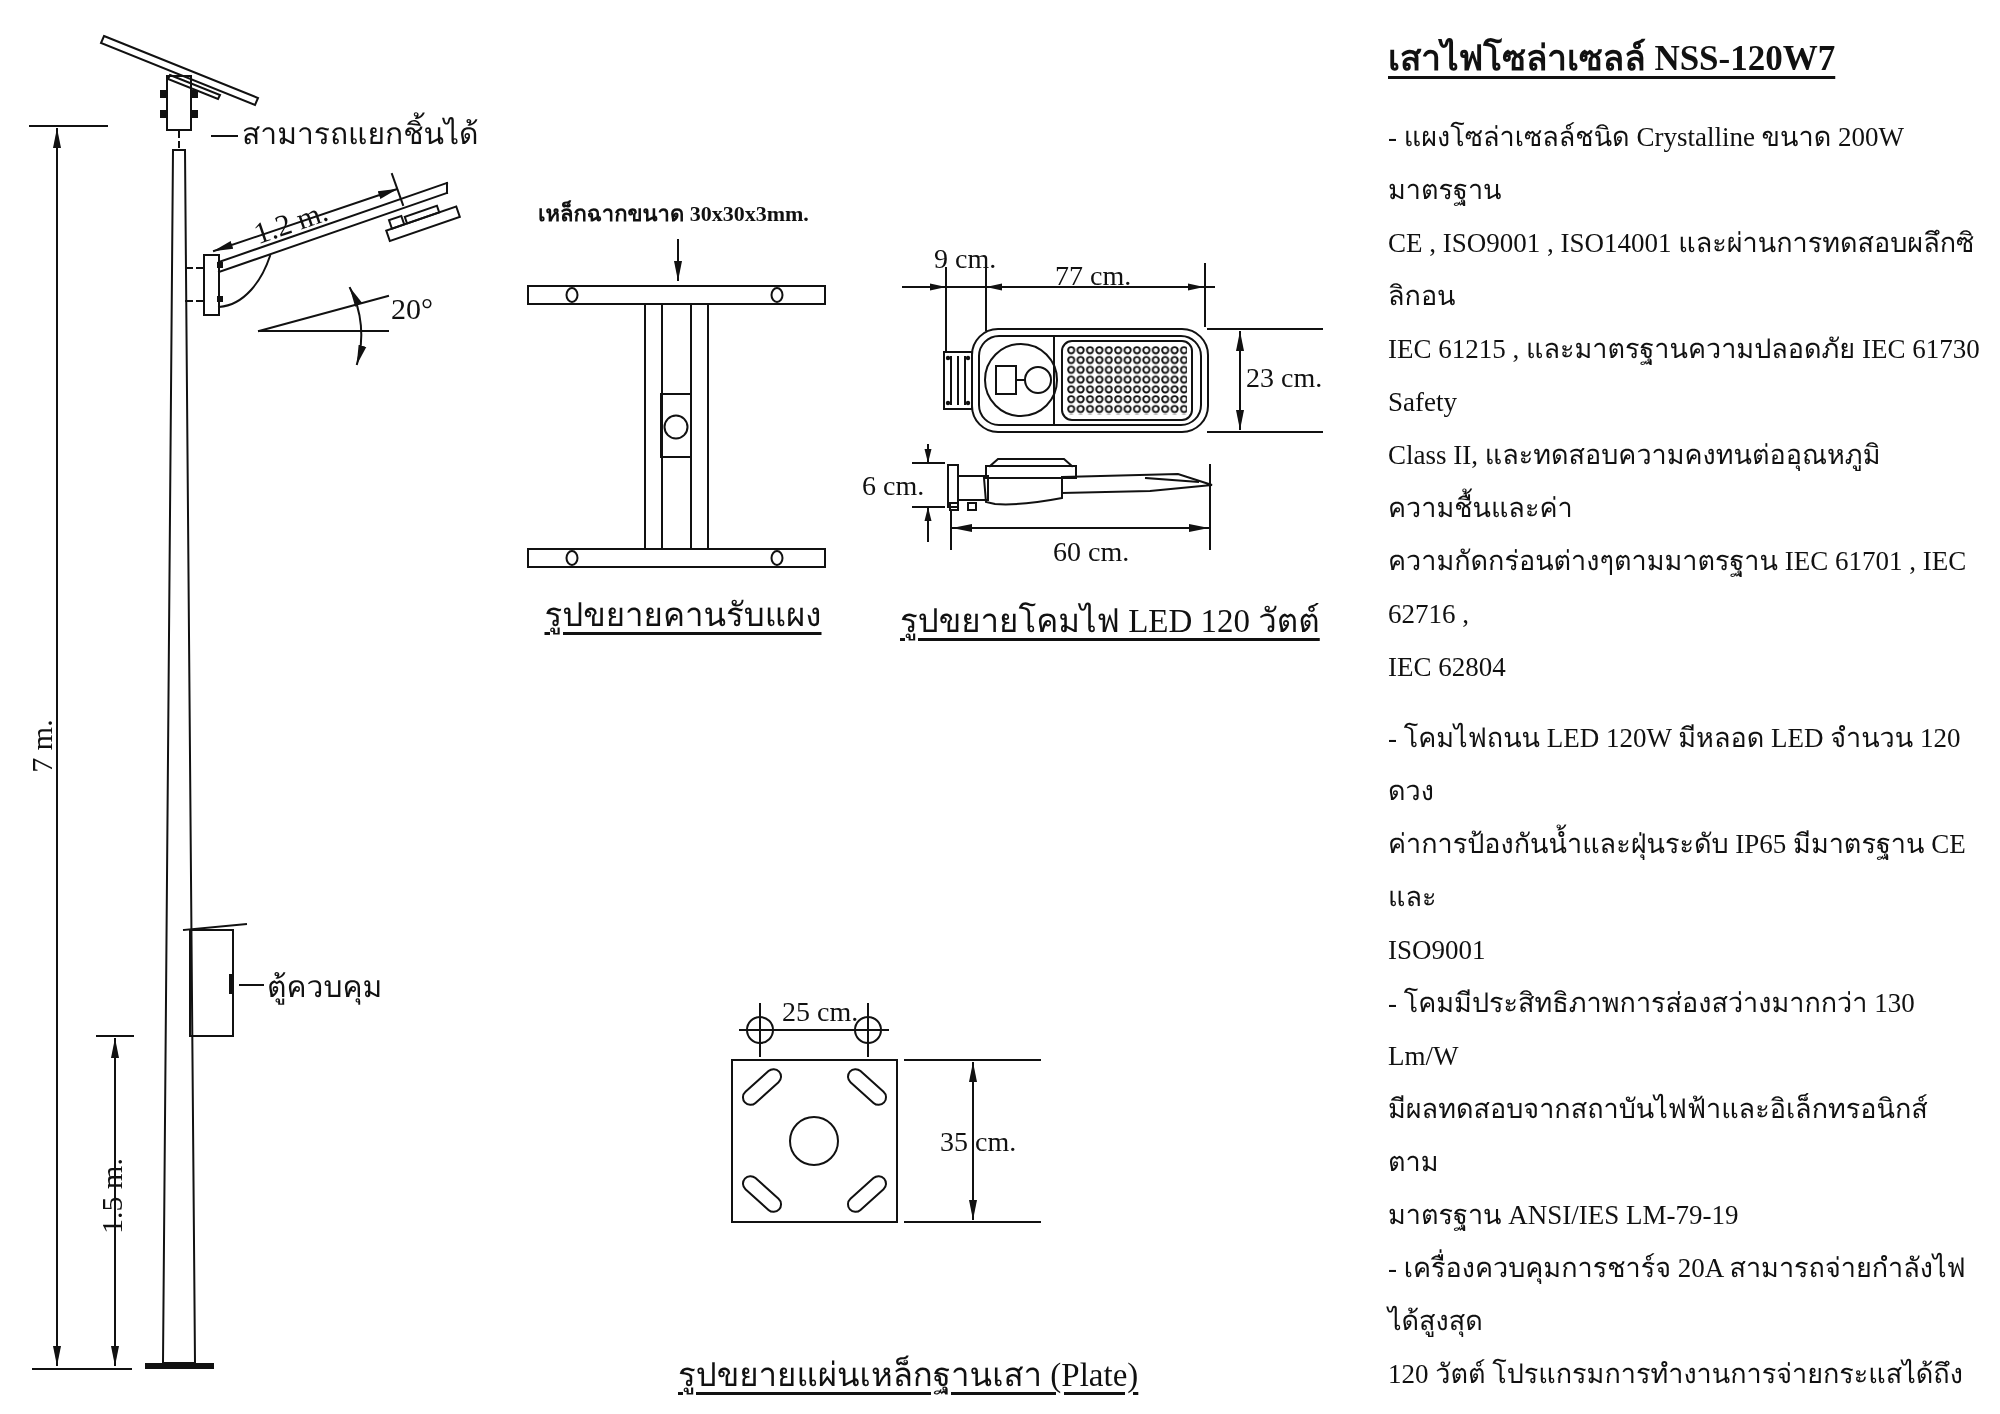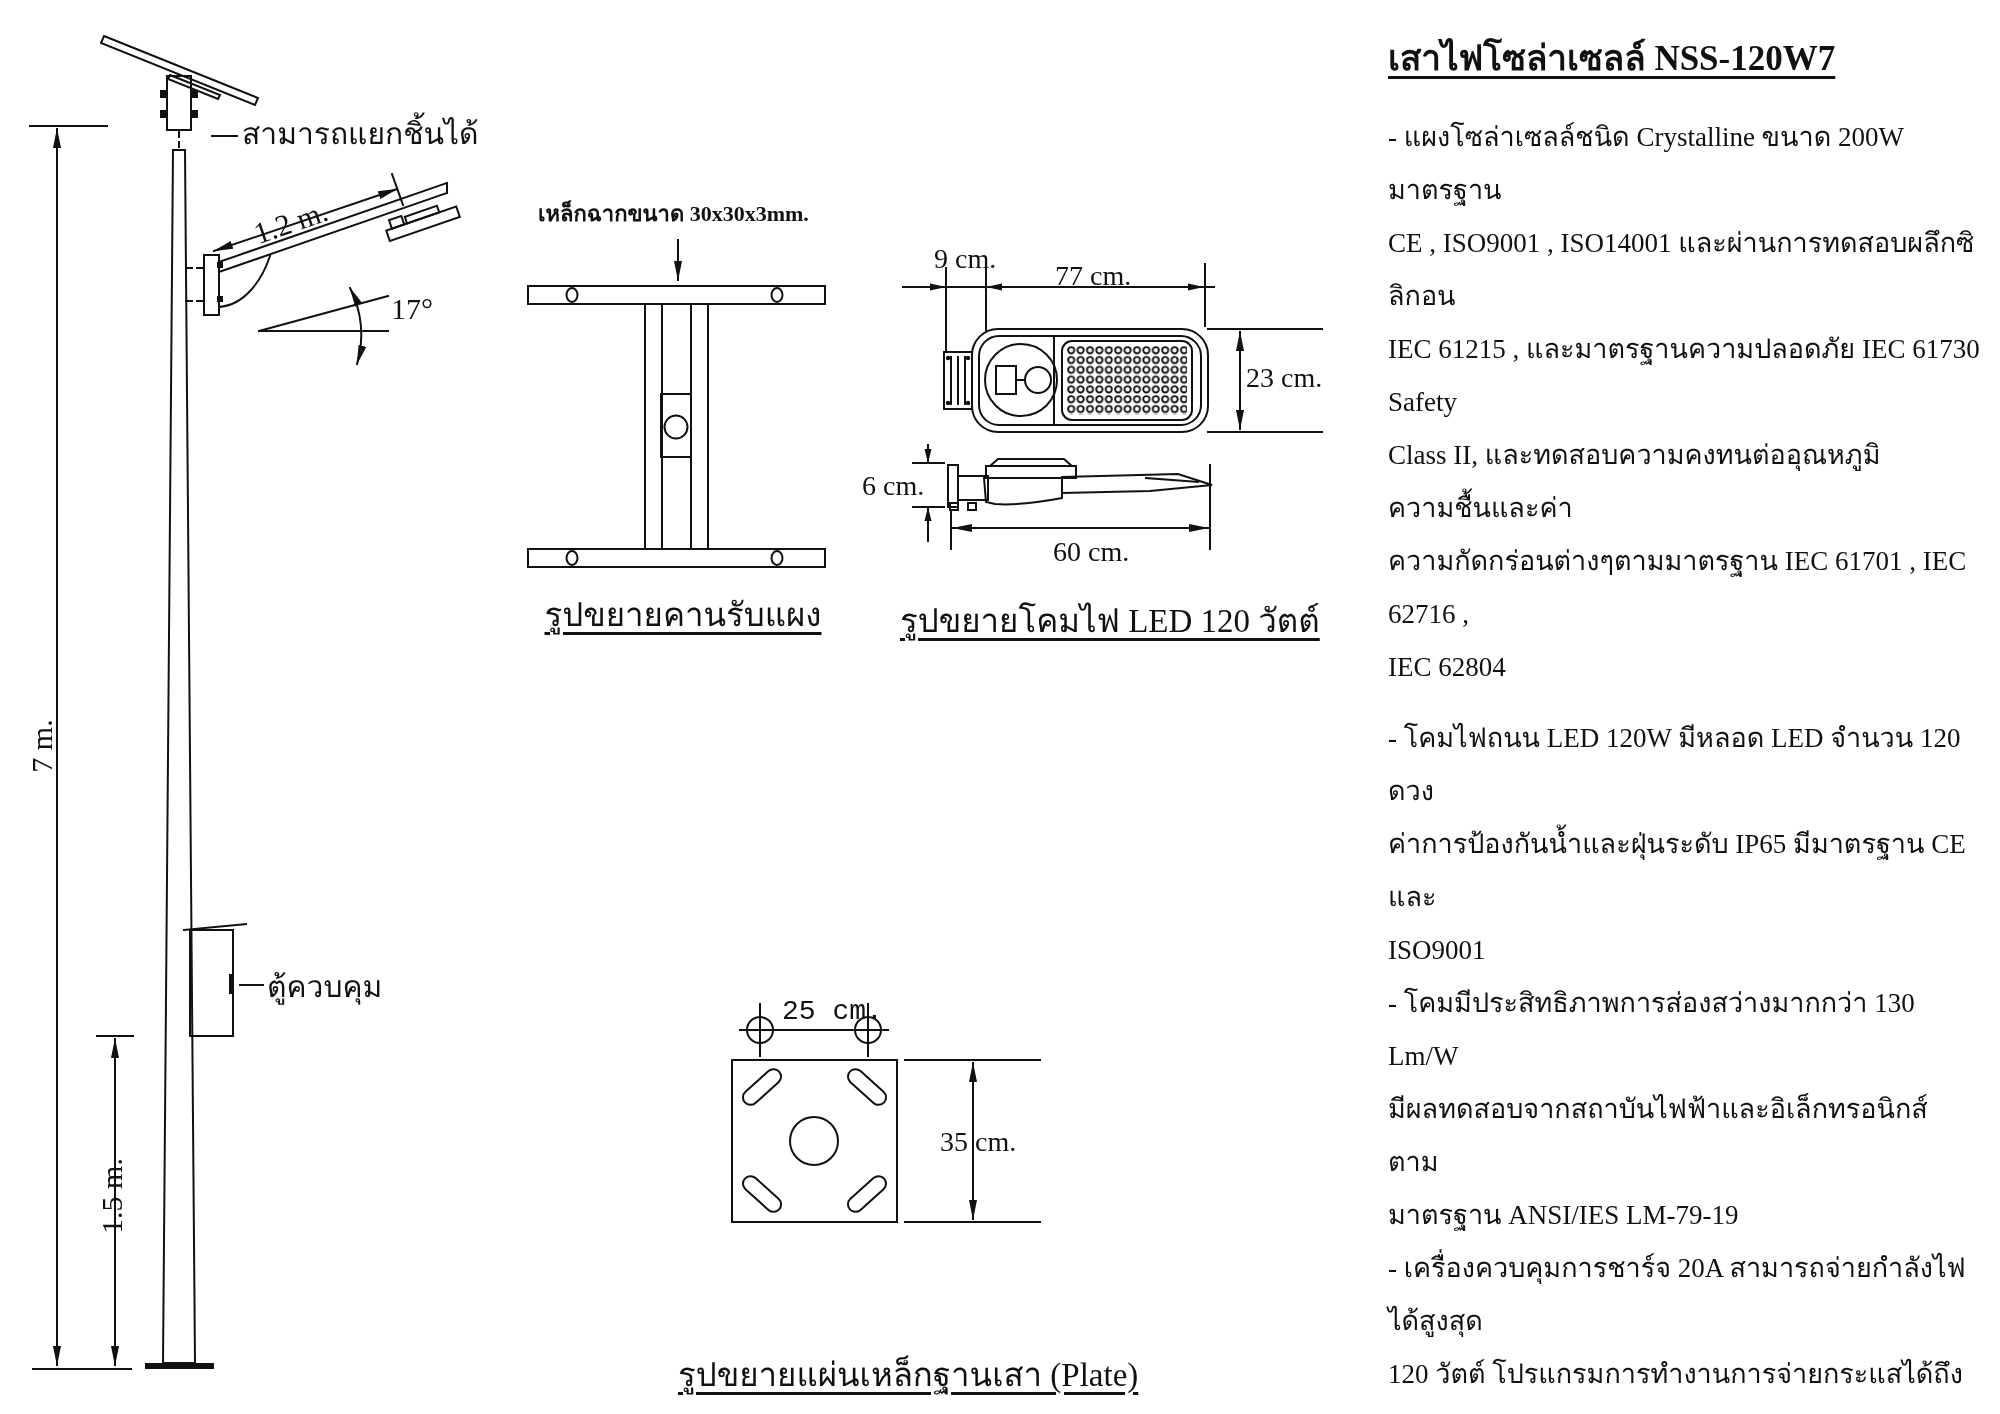--- a/index.html
+++ b/index.html
@@ -191,36 +191,36 @@
       <rect x="-23" y="-7.5" width="46" height="15" rx="7.5" transform="translate(867,1194) rotate(-42)"></rect>
       <line x1="905" y1="1060" x2="1040" y2="1060"></line>
       <line x1="905" y1="1222" x2="1040" y2="1222"></line>
       <line x1="973" y1="1063" x2="973" y2="1219" marker-start="url(#arr)" marker-end="url(#arr)"></line>
     </g>
   </g>
 </svg>
 
 <div class="lbl" style="left:242px; top:110px;">สามารถแยกชิ้นได้</div>
 <div class="lbl rot-arm" style="left:252px; top:200px; width:110px;">1.2 m.</div>
-<div class="lbl" style="left:391px; top:292px;">17°</div>
+<div class="lbl" style="left:391px; top:292px;">20°</div>
 <div class="lbl rot90" style="left:12px; top:716px; width:60px; height:60px;">7 m.</div>
 <div class="lbl rot90" style="left:62px; top:1171px; width:100px; height:50px;">1.5 m.</div>
 <div class="lbl" style="left:267px; top:963px;">ตู้ควบคุม</div>
 
 <div class="note" style="left:538px; top:196px;">เหล็กฉากขนาด 30x30x3mm.</div>
 <div class="caption" style="left:538px; top:588px; width:290px;">รูปขยายคานรับแผง</div>
 
 <div class="lbl small" style="left:934px; top:243px;">9 cm.</div>
 <div class="lbl small" style="left:1055px; top:260px;">77 cm.</div>
 <div class="lbl small" style="left:1246px; top:362px;">23 cm.</div>
 <div class="lbl small" style="left:862px; top:470px;">6 cm.</div>
 <div class="lbl small" style="left:1053px; top:536px;">60 cm.</div>
 <div class="caption" style="left:900px; top:594px; width:380px;">รูปขยายโคมไฟ LED 120 วัตต์</div>
 
-<div class="lbl small" style="left:782px; top:996px;font-family:Liberation Mono, monospace;">25 cm.</div>
+<div class="lbl small" style="left:782px; top:996px;">25 cm.</div>
 <div class="lbl small" style="left:940px; top:1126px;">35 cm.</div>
 <div class="caption" style="left:678px; top:1348px; width:420px;">รูปขยายแผ่นเหล็กฐานเสา (Plate)</div>
 
 <div class="spec">
   <h1>เสาไฟโซล่าเซลล์ NSS-120W7</h1>
   <p>- แผงโซล่าเซลล์ชนิด Crystalline ขนาด 200W มาตรฐาน
 CE , ISO9001 , ISO14001 และผ่านการทดสอบผลึกซิลิกอน
 IEC 61215 , และมาตรฐานความปลอดภัย IEC 61730 Safety
 Class II, และทดสอบความคงทนต่ออุณหภูมิ ความชื้นและค่า
 ความกัดกร่อนต่างๆตามมาตรฐาน IEC 61701 , IEC 62716 ,

